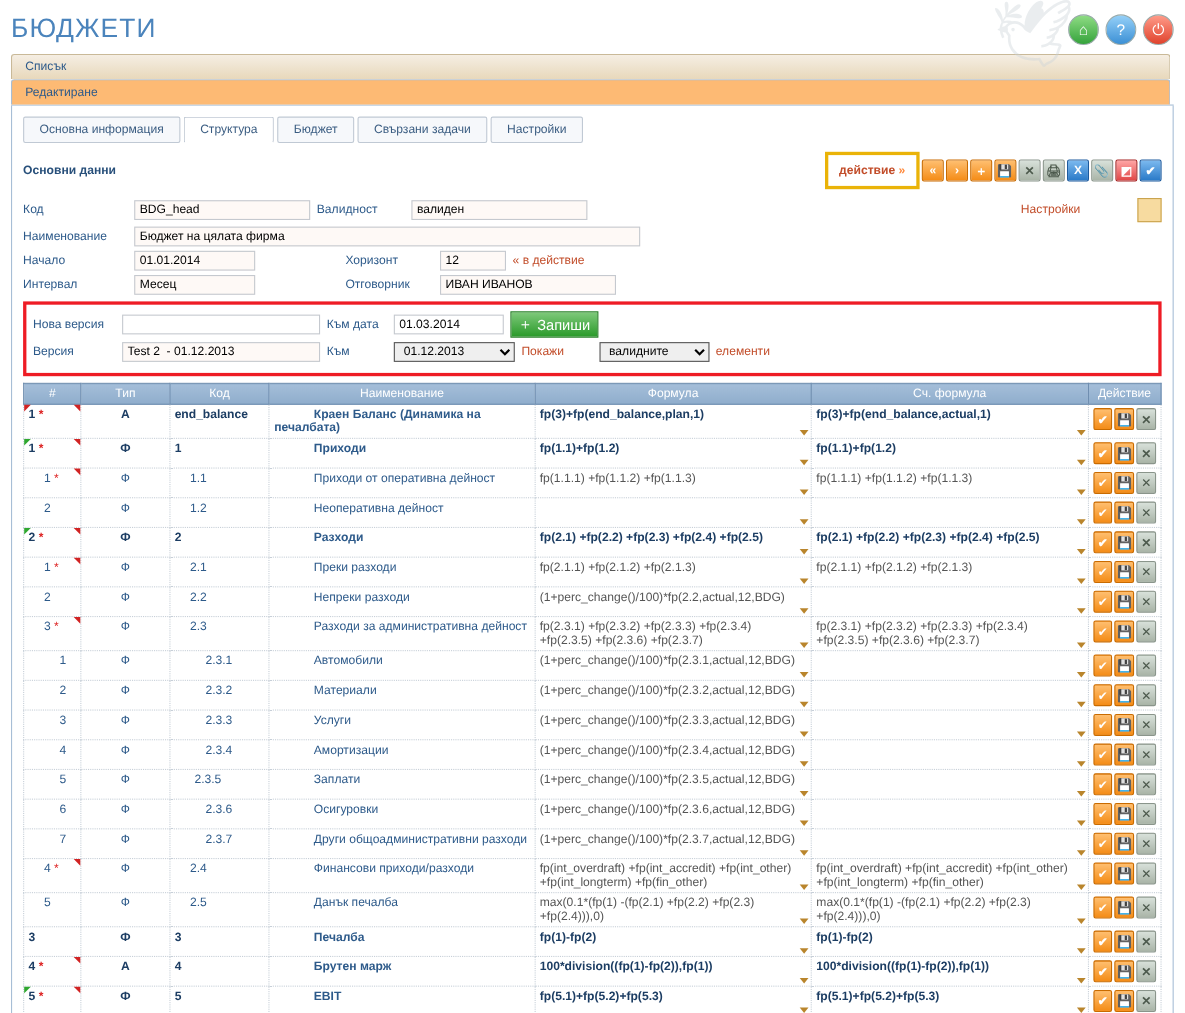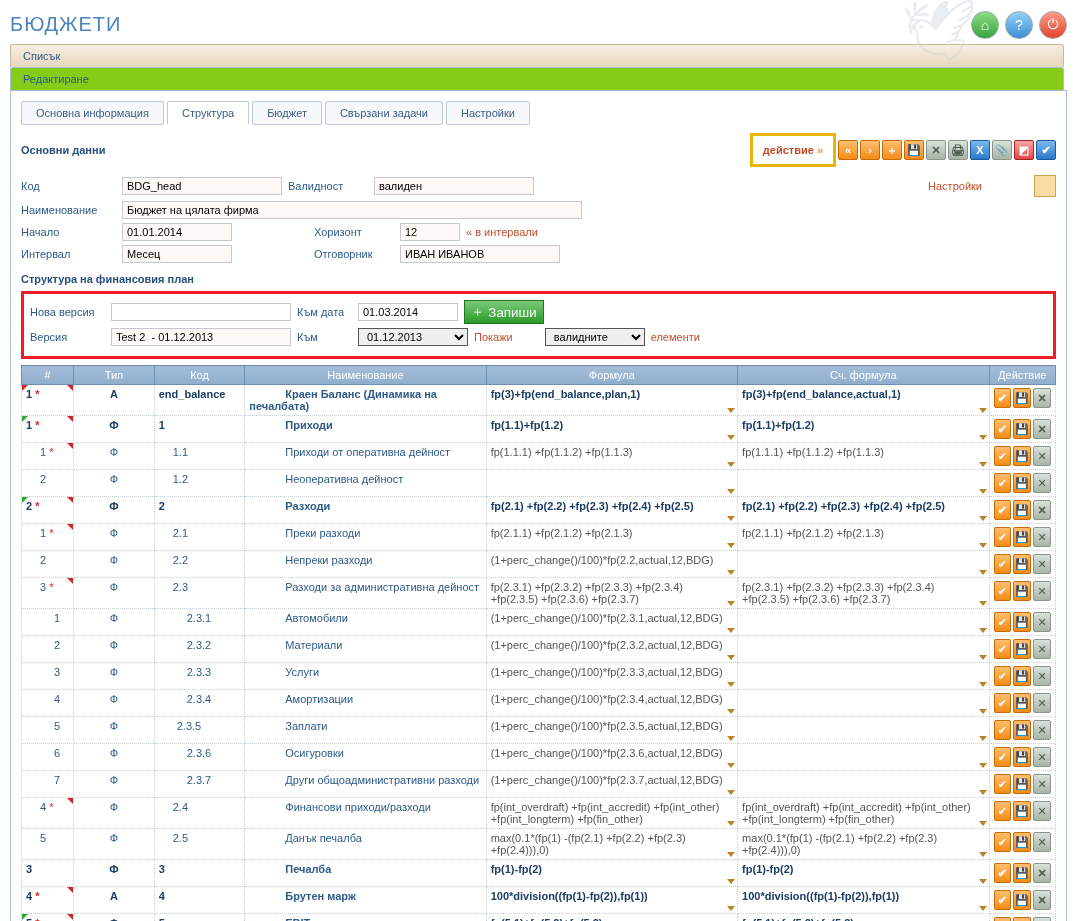--- a/index.html
+++ b/index.html
@@ -1,27 +1,27 @@
 <!DOCTYPE html>
 <html><head>
 <meta charset="utf-8">
 <style>
   :root { font-family: Verdana, Arial, sans-serif; font-size: 11px; }
   body { margin:0; background:#fff; }
   .wrap { width:1077px; padding:5px 10px; box-sizing:border-box; }
   .hdr { display:flex; align-items:center; justify-content:space-between; }
-  .title { color:#4b84bc; font-size:20px; letter-spacing:1px; padding:8px 0; }
+  .title { color:#4b84bc; font-size:24px; letter-spacing:1px; padding:8px 0; }
   .hdr-right { display:flex; align-items:center; gap:6px; }
   .hdr-ico { width:26px; height:26px; border-radius:50%; display:flex; align-items:center; justify-content:center; color:#fff; font-size:14px; border:1px solid #9aa; cursor:pointer; background:linear-gradient(#aeb9c0,#7b8a93); }
   .hdr-ico.home { background:linear-gradient(#8fdc84,#35a33c); }
   .hdr-ico.help { background:linear-gradient(#95d0f8,#3c90d5); }
   .hdr-ico.pwr { background:linear-gradient(#ff9b89,#e0432d); }
   .tabs1 { display:flex; border-bottom:1px solid #a7bed6;flex-direction:column; }
   .tabs1 .t { padding:5px 12px; background:linear-gradient(#f5eee3,#e8d8bb); border:1px solid #c9b998; border-bottom:none; margin-right:3px; color:#2d5a8a; border-radius:3px 3px 0 0; cursor:pointer; }
-  .tabs1 .t.active { background:#84cc16; border-color:#a7bed6; }
+  .tabs1 .t.active { background:#fdba74; border-color:#a7bed6; }
   .subpanel { border:1px solid #a7bed6; border-top:none; padding:10px; }
   .tabs2 { display:flex; margin-bottom:8px; }
   .tabs2 .t { padding:5px 14px; border:1px solid #c0c9d4; background:#f6f8fb; color:#3b5d82; margin-right:3px; border-radius:2px; cursor:pointer; }
   .tabs2 .t.active { background:#fff; border-bottom:1px solid #fff; }
   .sec-hdr { display:flex; justify-content:space-between; align-items:center; color:#274f7a; font-weight:bold; margin:4px 0 8px; }
   .tb-right { display:flex; align-items:center; gap:2px; }
   .lnk-act { color:#c24d2a; border:3px solid #eab308; background:#fff; padding:8px 10px; cursor:pointer; }
   .lnk-act .car { color:#ff8a3d; }
   .ico16 { width:18px; height:18px; background:linear-gradient(#ffbf70,#f48c17); border:1px solid #c96b00; border-radius:2px; display:flex; align-items:center; justify-content:center; color:#fff; font-size:11px; cursor:pointer; }
   .ico16.gr { background:linear-gradient(#d8e1da,#a9b4a7); border-color:#8a958b; color:#4d5a4d; }
@@ -120,31 +120,30 @@
     <div class="form-row">
       <label>Наименование</label>
       <input class="inp rd" style="width: 450px;" value="Бюджет на цялата фирма">
     </div>
     <div class="form-row">
       <label>Начало</label>
       <input class="inp rd" style="width: 100px;" value="01.01.2014">
       <span style="width:70px"></span>
       <label style="width:80px">Хоризонт</label>
       <input class="inp rd" style="width: 50px;" value="12">
-      <span class="hint">« в интервали</span>
+      <span class="hint">« в действие</span>
     </div>
     <div class="form-row">
       <label>Интервал</label>
       <input class="inp rd" style="width: 100px;" value="Месец">
       <span style="width:70px"></span>
       <label style="width:80px">Отговорник</label>
       <input class="inp rd" value="ИВАН ИВАНОВ" style="">
     </div>
 
-    <div class="sec2">Структура на финансовия план</div>
 
     <div class="ver-box">
       <div class="form-row">
         <label style="width:75px;color:#2d5a8a">Нова версия</label>
         <input class="inp" style="width: 170px; background: rgb(255, 255, 255);">
         <label style="width:55px">Към дата</label>
         <input class="inp" style="width: 90px; background: rgb(255, 255, 255);" value="01.03.2014">
         <button style="background:linear-gradient(#7ec97a,#2a9a2a);color:#fff;border:1px solid #1c7a1c;padding:2px 6px;display:flex;align-items:center;gap:4px">
             <span>＋</span>
             <span>Запиши</span>

